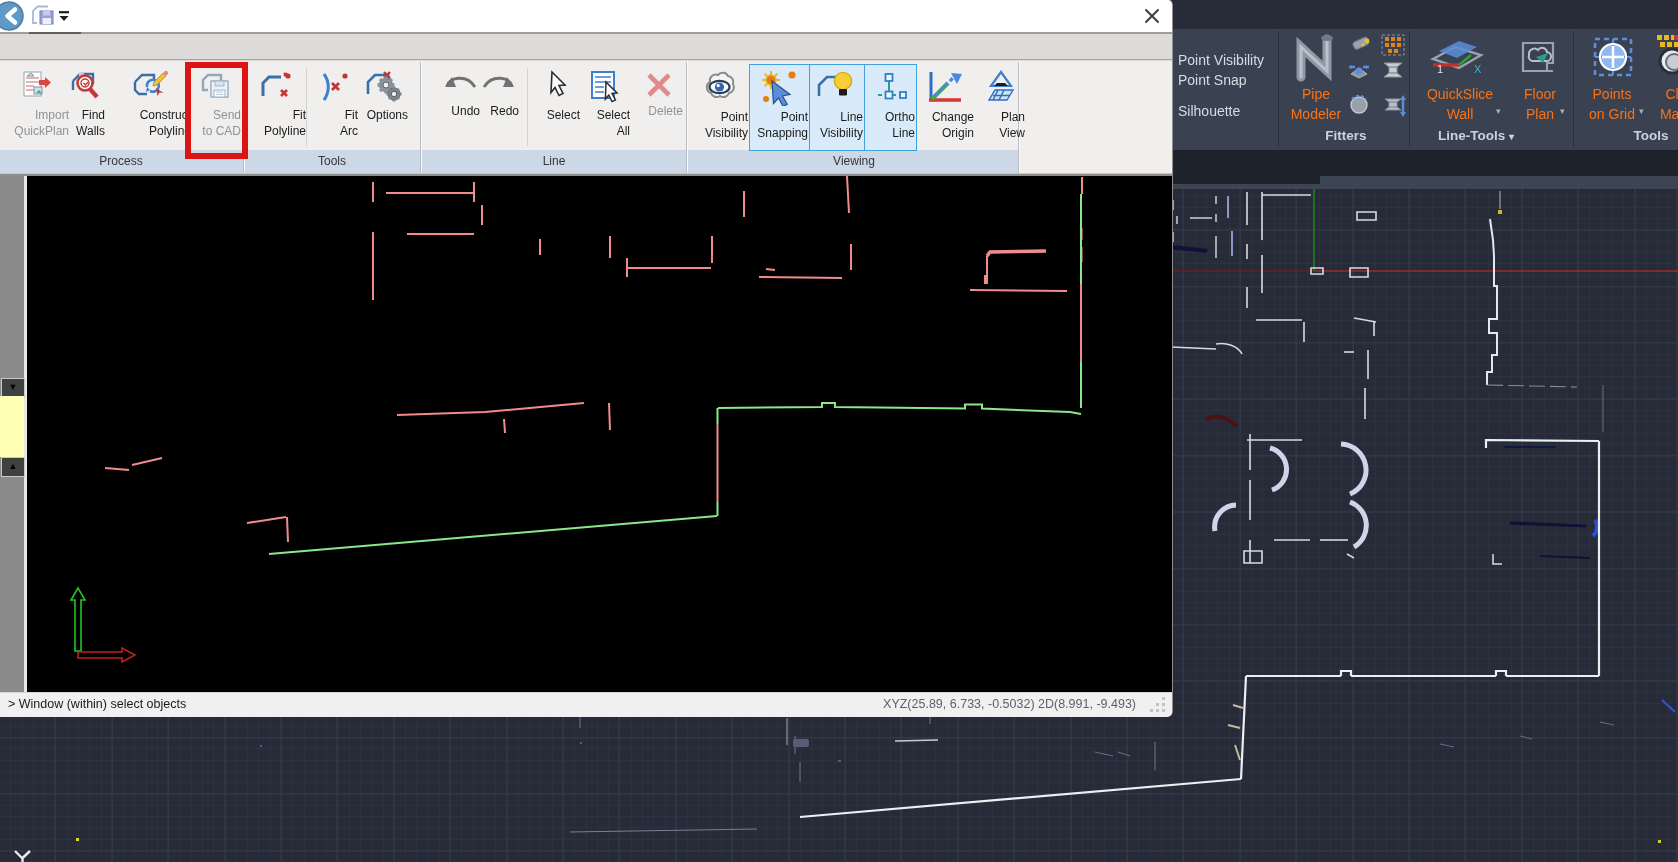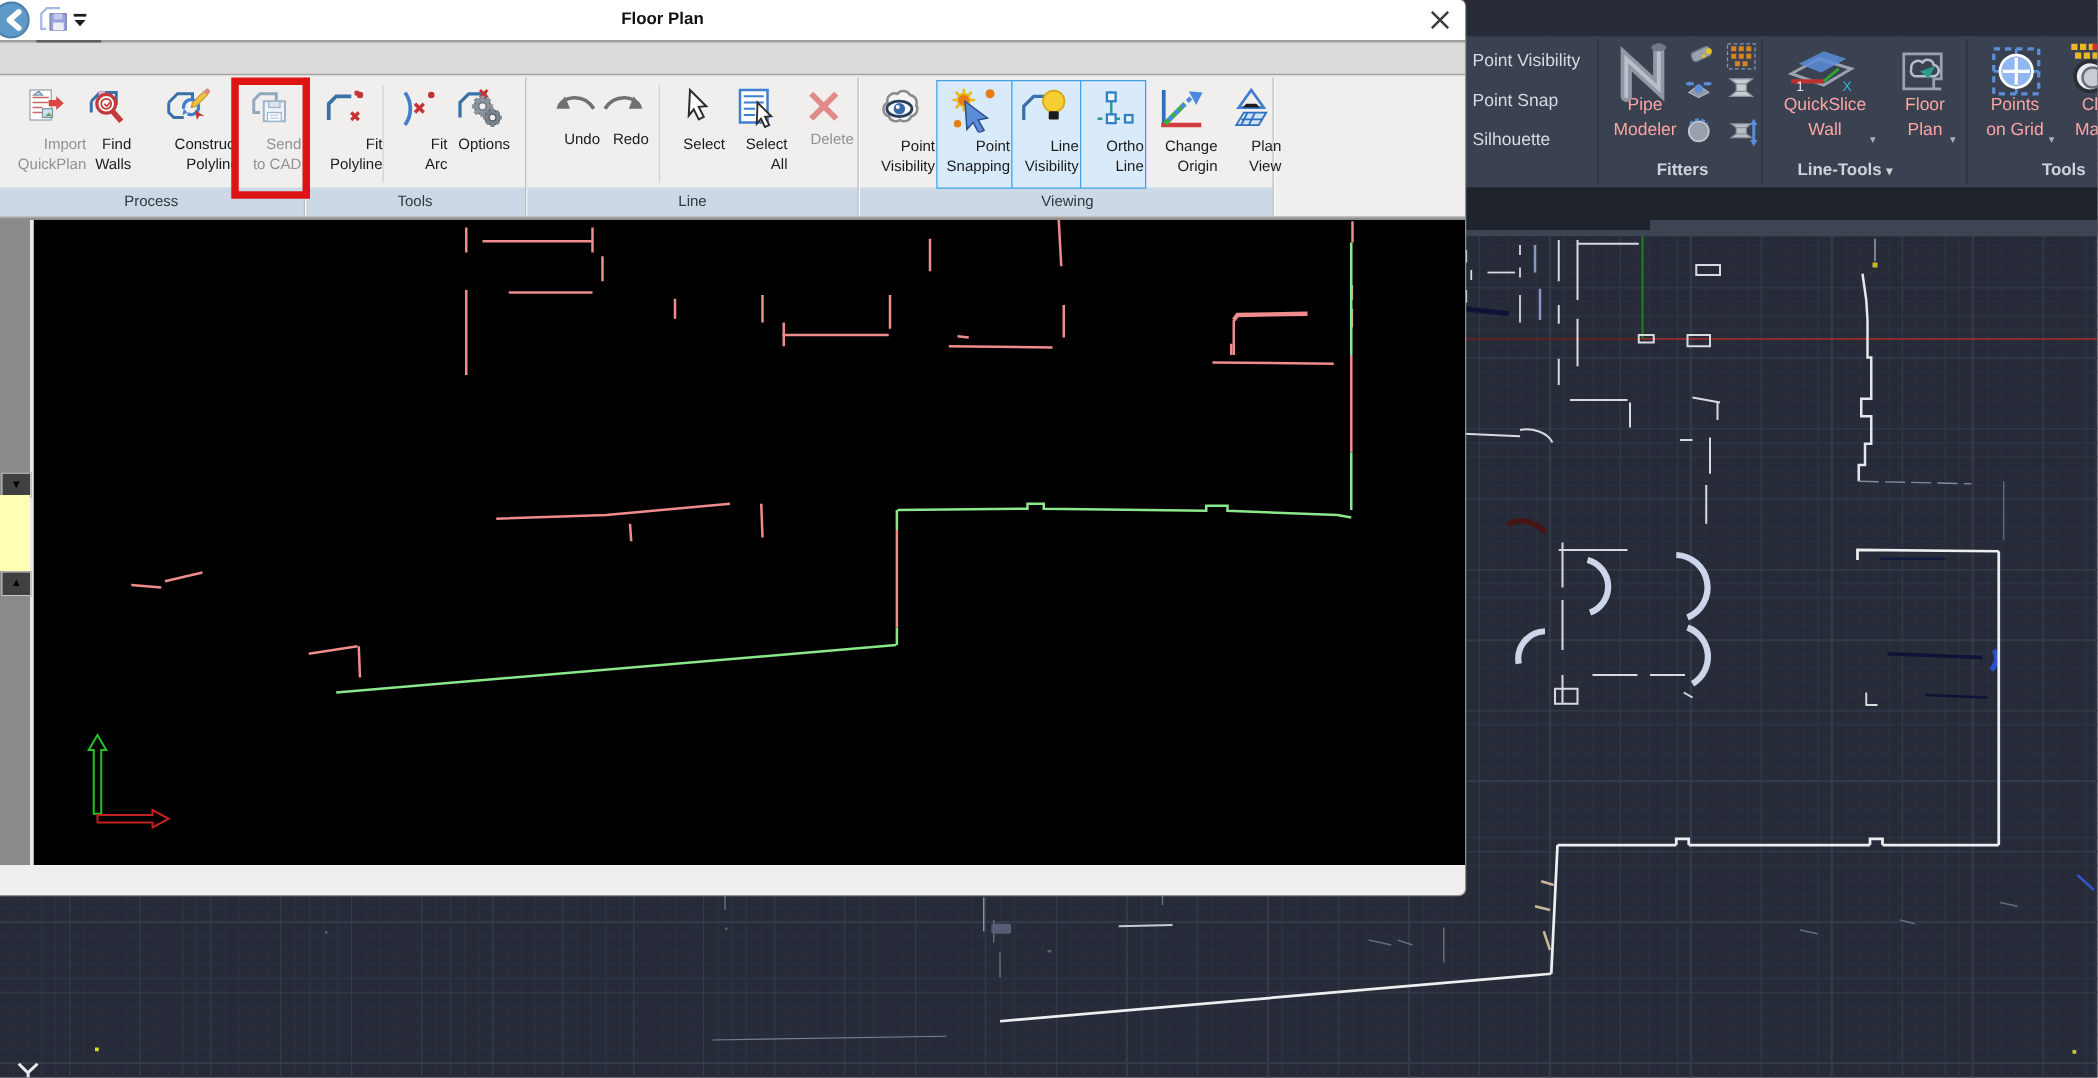--- a/index.html
+++ b/index.html
@@ -16,21 +16,21 @@
       repeating-linear-gradient(to bottom, #2b3140 0 1px, transparent 1px 11.28px);
     background-position:-1.5px 0px, 0px 60.4px, -1px 0px, 0px 4px;}
   
   #dtop{left:1171px;top:0;width:507px;height:29px;background:#272c38;}
   #dribbon{left:1171px;top:29px;width:507px;height:121px;background:#3a4150;color:#dde1e7;}
   #dband{left:1171px;top:150px;width:507px;height:34px;background:#1e222b;}
   #dstrip{left:1171px;top:184px;width:507px;height:5px;background:#3d4452;}
   .dsep{position:absolute;top:2px;width:1px;height:116px;background:#2b303b;}
   .dtext{position:absolute;font-size:14px;color:#d8dce2;white-space:nowrap;}
   .dlabel{position:absolute;top:99px;font-size:13.5px;color:#ced3da;white-space:nowrap;font-weight:bold;}
-  .dbtn{position:absolute;top:44px;font-size:14px;color:#fca5a5;text-align:center;line-height:20px;white-space:nowrap;}
+  .dbtn{position:absolute;top:55px;font-size:14px;color:#f97316;text-align:center;line-height:20px;white-space:nowrap;}
   
   #win{left:0;top:0;width:1172px;height:716px;background:#f0efee;
        border-radius:0 5px 5px 0;box-shadow:0 0 0 1px #8f8f8f;}
   #titlebar{left:0;top:0;width:1172px;height:32px;background:#ffffff;border-radius:0 5px 0 0;}
   #wtitle{left:0;top:7px;width:1060px;text-align:center;font-size:13.5px;font-weight:bold;color:#111;}
   #tabstrip{left:0;top:32px;width:1172px;height:29px;background:#dcdbda;border-top:2px solid #9e9e9e;}
   #tabline{left:0;top:59px;width:1172px;height:1px;background:#a5a5a5;}
   #maintab{left:27px;top:36px;width:55px;height:25px;background:#fbfbfa;border:1px solid #919191;border-bottom:none;
            font-size:14px;text-align:center;line-height:24px;color:#111;margin-top:48px;}
   #tabtopline{left:29px;top:32px;width:52px;height:2px;background:#5f5f5f;}
@@ -158,21 +158,21 @@
       <rect x="793" y="739" width="16" height="8" rx="2"></rect>
       <rect x="838" y="760" width="3" height="2"></rect>
 
     </g>
   </svg>
   <div class="abs" id="dtop"></div>
   <div class="abs" id="dribbon">
     <div class="dsep" style="left:107px"></div>
     <div class="dsep" style="left:238px"></div>
     <div class="dsep" style="left:402px"></div>
-    <div class="dtext" style="left:7px;top:11px">Point Visibility</div>
+    <div class="dtext" style="left:7px;top:23px">Point Visibility</div>
     <div class="dtext" style="left:7px;top:43px">Point Snap</div>
     <div class="dtext" style="left:7px;top:74px">Silhouette</div>
     <div class="dlabel" style="left:140px;width:70px;text-align:center">Fitters</div>
     <div class="dlabel" style="left:250px;width:110px;text-align:center">Line-Tools <span style="font-size:10px">▾</span></div>
     <div class="dlabel" style="left:445px;width:70px;text-align:center">Tools</div>
     <div class="dbtn" style="left:112px;width:66px">Pipe<br>Modeler</div>
     <div class="dbtn" style="left:248px;width:82px">QuickSlice<br>Wall</div>
     <div class="dbtn" style="left:338px;width:62px">Floor<br>Plan</div>
     <div class="dbtn" style="left:408px;width:66px">Points<br>on Grid</div>
     <div class="dbtn" style="left:481px;width:40px">Cl<br>Mar</div>
@@ -243,21 +243,20 @@
       <rect x="503" y="6" width="4" height="5" fill="#d03030"></rect>
       <circle cx="501" cy="32" r="12" fill="#e8eaee" stroke="#2a2e36" stroke-width="3"></circle>
       <circle cx="503" cy="33" r="8" fill="#c8ccd4" stroke="#6a7078" stroke-width="2"></circle>
     </svg>
   </div>
   <div class="abs" id="dband"></div>
   <div class="abs" id="dstrip"></div>
   <div class="abs" style="left:1320px;top:176px;width:358px;height:13px;background:#3d4452;"></div>
   <div class="abs" id="win">
     <div class="abs" id="titlebar"></div>
-    <div class="abs" id="wtitle">Floor Plan</div>
     <svg class="abs" width="1172" height="32" style="left:0;top:0">
       <circle cx="9" cy="16" r="14" fill="#5e99c8" stroke="#4a7da8" stroke-width="1.5"></circle>
       <path d="M15 9.5L7.5 16l7.5 6.5" fill="none" stroke="#ffffff" stroke-width="4.5" stroke-linecap="round" stroke-linejoin="round"></path>
       <path d="M33 18v-7l4.5-4.5H48" fill="none" stroke="#a8b8e0" stroke-width="1.8"></path>
       <path d="M33 18v5h4" fill="none" stroke="#a8b8e0" stroke-width="1.8"></path>
       <rect x="40" y="11" width="13" height="13" fill="#9aa0d8" stroke="#7a80b8"></rect>
       <rect x="43" y="11" width="7" height="4.5" fill="#c8ccec"></rect>
       <rect x="42.5" y="18" width="8.5" height="6" fill="#eceef8"></rect>
       <path d="M59 12.2h10" stroke="#1c1c1c" stroke-width="2.2"></path>
       <path d="M59.5 16l4.5 5 4.5-5z" fill="#1c1c1c"></path>
@@ -453,13 +452,27 @@
           <path d="M1054 186V232"></path>
           <path d="M690.5 232V248"></path>
           <path d="M690.5 326V340"></path>
           <path d="M242 378L690 340"></path>
           <path d="M691 232 L795 231 L795 227 L808 227 L808 231 L938 232.5 L938 228.5 L955 228.5 L955 232.6 L1043 236 L1054 238"></path>
         </g>
         <path d="M51 412L44 424h4v51h6v-51h4z" stroke="#22c522" stroke-width="1.6" fill="none"></path>
         <path d="M51 476h44v-4l13 7-13 7v-4H51z" stroke="#c02020" stroke-width="1.6" fill="none"></path>
       </svg>
     </div>
+    <div class="abs" id="statusbar">
+      <span id="stleft">&gt; Window (within) select objects</span>
+      <span id="stright">XYZ(25.89, 6.733, -0.5032) 2D(8.991, -9.493)</span>
+      <svg class="abs" width="20" height="18" style="right:2px;top:4px">
+        <g fill="#c3c3c3">
+        <rect x="12" y="0" width="3" height="3"></rect>
+          <rect x="6" y="6" width="3" height="3"></rect>
+          <rect x="12" y="6" width="3" height="3"></rect>
+        <rect x="0" y="12" width="3" height="3"></rect>
+          <rect x="6" y="12" width="3" height="3"></rect>
+          <rect x="12" y="12" width="3" height="3"></rect>
+      </g>
+      </svg>
+    </div>
   </div>
 
 </body></html>

